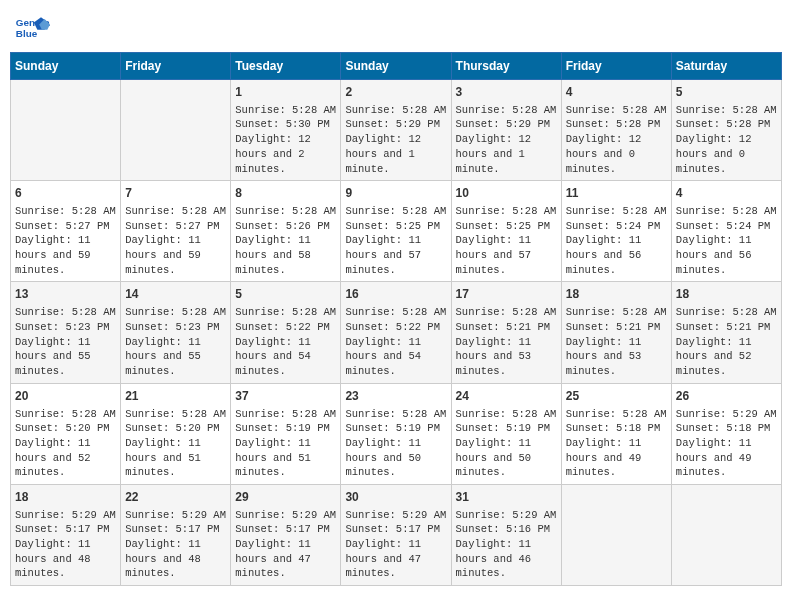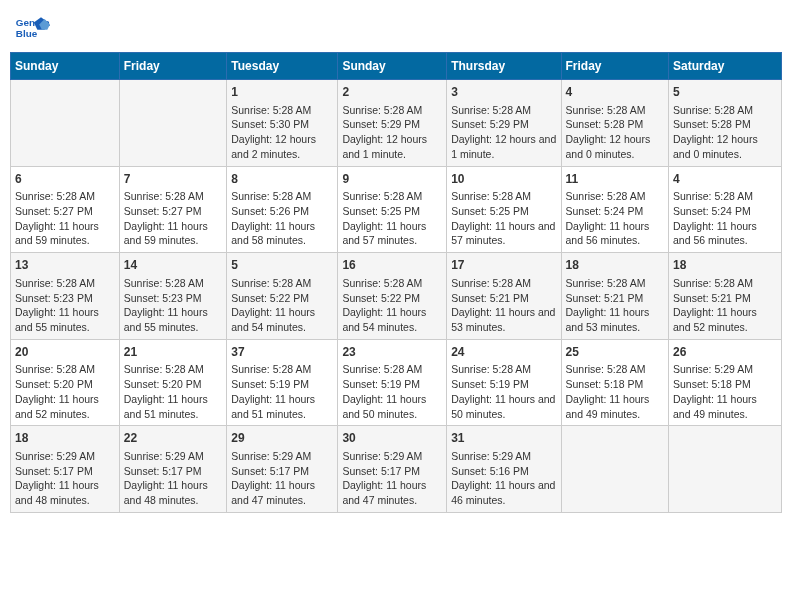--- a/index.html
+++ b/index.html
@@ -69,20 +69,21 @@
     }
     .day-number {
       font-weight: bold;
       font-size: 12px;
       display: block;
       margin-bottom: 2px;
     }
     .day-info {
       font-size: 10.5px;
       color: #333;
+      font-family: Liberation Mono, monospace;
     }
   </style>
 </head>
 <body>
 
 <div class="header">
   <div class="logo-wrapper">
     <svg class="logo-icon" viewBox="0 0 40 40" xmlns="http://www.w3.org/2000/svg">
       <text x="2" y="18" font-size="11" font-weight="bold" fill="#1a5eb8" font-family="Arial">General</text>
       <text x="2" y="30" font-size="11" font-weight="bold" fill="#1a5eb8" font-family="Arial">Blue</text>

